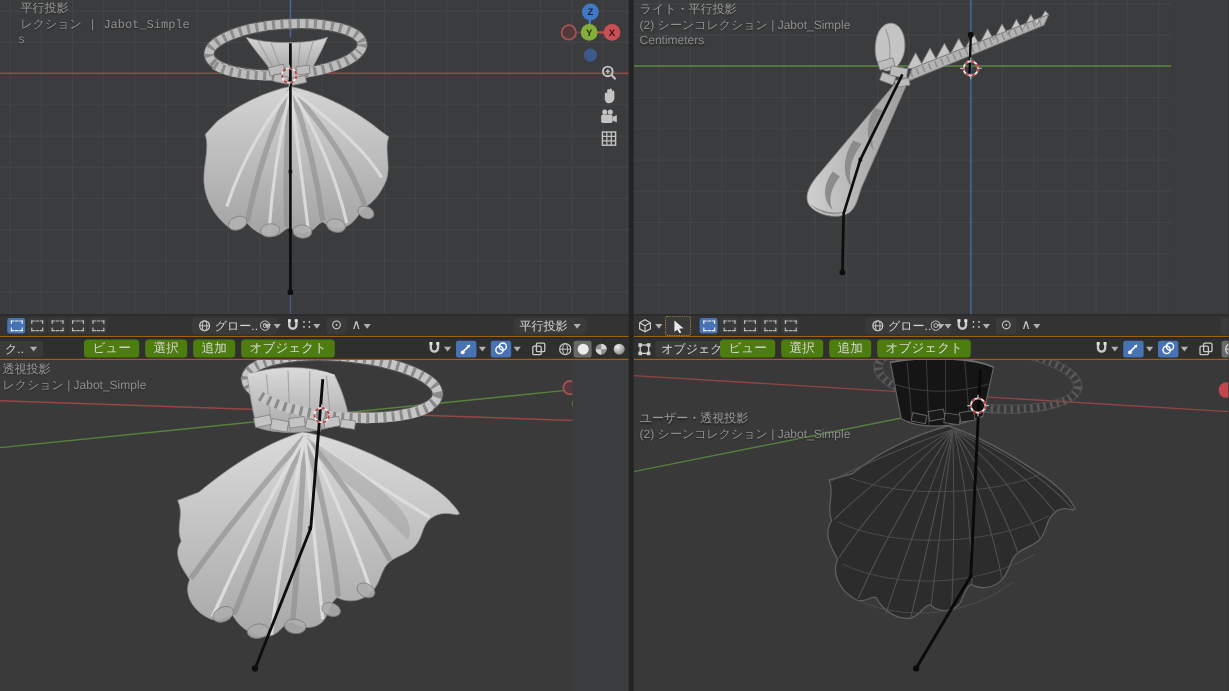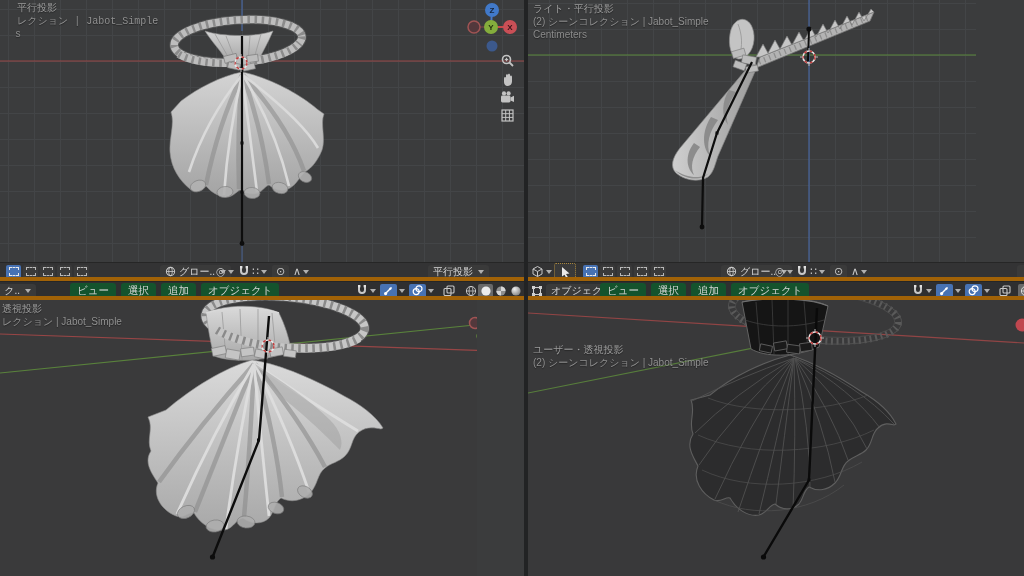--- a/index.html
+++ b/index.html
@@ -10,36 +10,36 @@
     background-image:linear-gradient(#434547 1px,transparent 1px),
                      linear-gradient(90deg,#434547 1px,transparent 1px);
     background-size:26px 26px;}
   #vp-tl{left:0;top:0;width:524px;height:262px;background-position:8px 9px;}
   #vp-tr{left:528px;top:0;width:448px;height:262px;background-position:21px 3px;}
   #vp-bl{left:0;top:300px;width:477px;height:276px;background:#3a3a3b;}
   #vp-br{left:528px;top:300px;width:496px;height:276px;background:#39393a;}
   .scene{position:absolute;left:0;top:0;}
   .vdiv{position:absolute;left:524px;top:0;width:4px;height:576px;background:#222324;}
   .strip{position:absolute;height:19px;overflow:hidden;background:#333334;
-    border-top:1px solid #262626;border-bottom:4px solid #a16207;box-sizing:border-box;}
+    border-top:1px solid #262626;border-bottom:1px solid #a16207;box-sizing:border-box;}
   .rowA{top:262px;} .rowB{top:281px;background:#2f2f30;}
   .strip .cluster{position:absolute;top:0;height:17px;display:flex;align-items:center;}
   .vplabel{position:absolute;font-size:10px;line-height:13px;color:#9c9c9c;
     white-space:nowrap;text-shadow:0 1px 1px rgba(0,0,0,.4);}
   .vplabel .l2{color:#8f8f8f;} .vplabel .l3{color:#8a8a8a;}
   .sq{width:15px;height:13px;border-radius:2px;background:#3a3a3a;display:flex;
     align-items:center;justify-content:center;margin-right:2px;}
   .sq .in{width:8px;height:7px;border:1px dashed #b9b9b9;}
   .sq.active{background:#4772b3;} .sq.active .in{border-color:#eaeaea;}
   .pill{display:inline-flex;align-items:center;gap:3px;background:#3a3a3a;
     border-radius:3px;padding:0 5px;height:14px;font-size:10px;color:#d6d6d6;white-space:nowrap;}
   .chev{width:0;height:0;border-left:3px solid transparent;border-right:3px solid transparent;
     border-top:4px solid #b0b0b0;margin-left:2px;}
   .ig{color:#c9c9c9;font-size:11px;line-height:1;}
-  .menuItem{background:#14532d;border-radius:3px;padding:0 7px;height:15px;line-height:15px;
+  .menuItem{background:#4d7c0f;border-radius:3px;padding:0 7px;height:15px;line-height:15px;
     color:#d8d8d8;font-size:10.5px;margin-right:5px;white-space:nowrap;}
   .bluebtn{width:17px;height:14px;border-radius:2px;background:#4772b3;display:flex;
     align-items:center;justify-content:center;margin-left:4px;}
   .greybtn{width:17px;height:14px;border-radius:2px;display:flex;align-items:center;
     justify-content:center;}
   .toolbtn{width:20px;height:15px;border-radius:2px;background:#3a3a3a;
     border:1px dotted #a8863c;display:flex;align-items:center;justify-content:center;}
   .shadegrp{display:flex;align-items:center;margin-left:6px;}
   .shbtn{width:15px;height:14px;display:flex;align-items:center;justify-content:center;
     border-radius:2px;}

